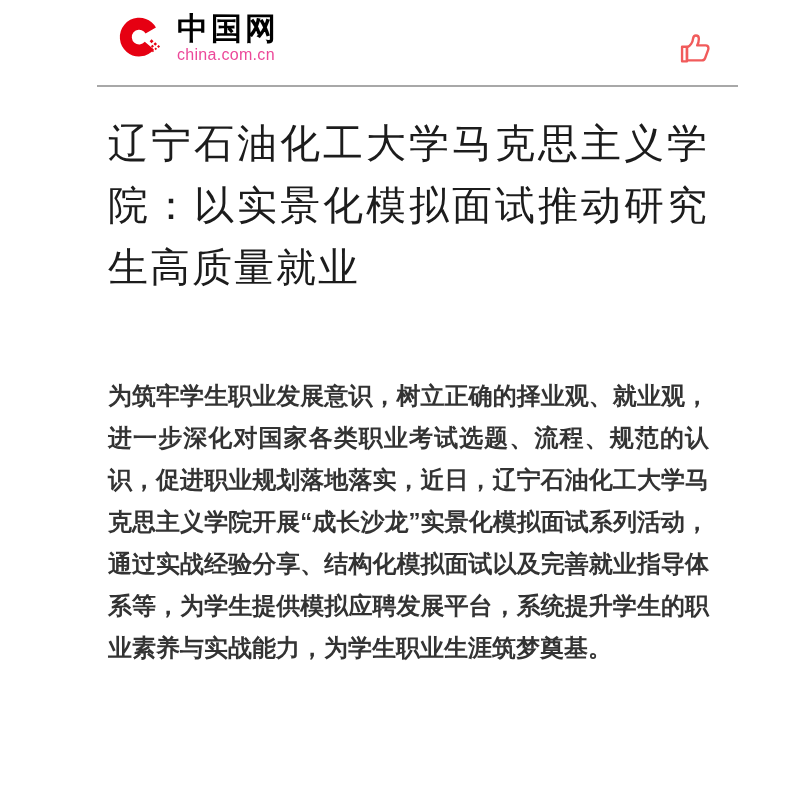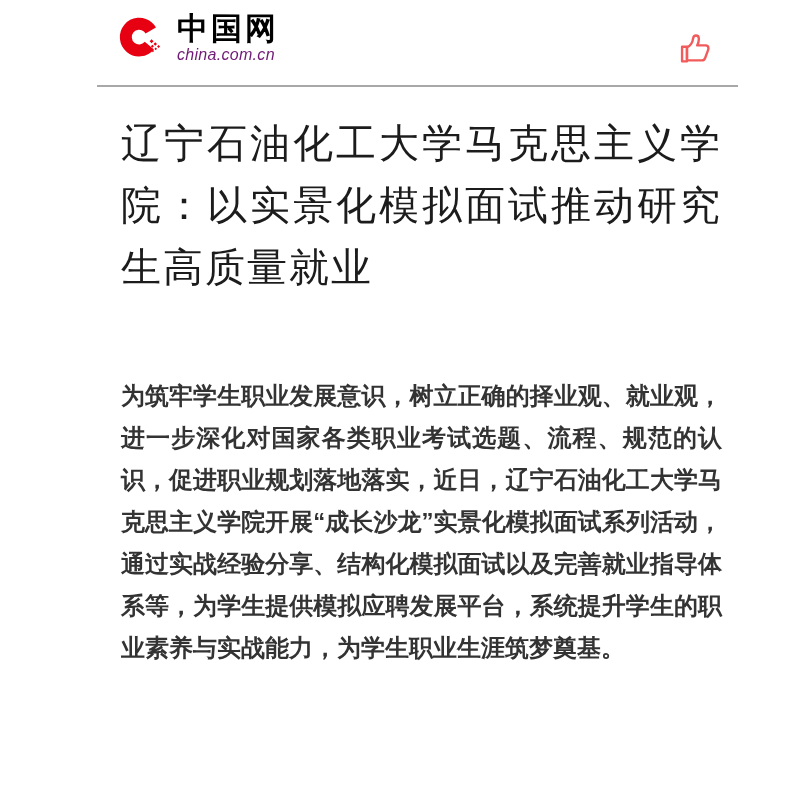--- a/index.html
+++ b/index.html
@@ -20,39 +20,38 @@
     display:flex; align-items:center; gap:13px;
     text-decoration:none; cursor:pointer;
   }
   .logo-mark { width:46px; height:52px; display:block; }
   .logo-text { display:flex; flex-direction:column; }
   .logo-cn {
     font-size:31px; line-height:32px; font-weight:700;
     color:#000000; letter-spacing:3px; white-space:nowrap;
   }
   .logo-domain {
-    font-size:16px; line-height:18px; color:#701a75; margin-top:1px;
+    font-size:16px; line-height:18px; color:#ec4899; margin-top:1px;
     letter-spacing:0.3px;
-    font-style:italic;
   }
   .like-btn {
     position:absolute; right:23px; top:29px;
     width:38px; height:40px; background:none; border:none; padding:0;
     cursor:pointer; display:block;
   }
   .like-btn svg { display:block; width:38px; height:40px; }
 
   .divider {
     position:absolute; left:97px; top:85px; width:641px; height:0;
     border-top:2px solid #a8a8a8;
   }
 
   
   .article {
-    position:absolute; left:101px; top:86px; width:641px;
+    position:absolute; left:88px; top:86px; width:641px;
     padding:0 20px;
   }
   .article-title {
     margin-top:26px;
     font-size:40px; line-height:62px; font-weight:400;
     letter-spacing:2px;
     color:#1c1c1c;
     text-align:justify;
   }
   .article-meta {

